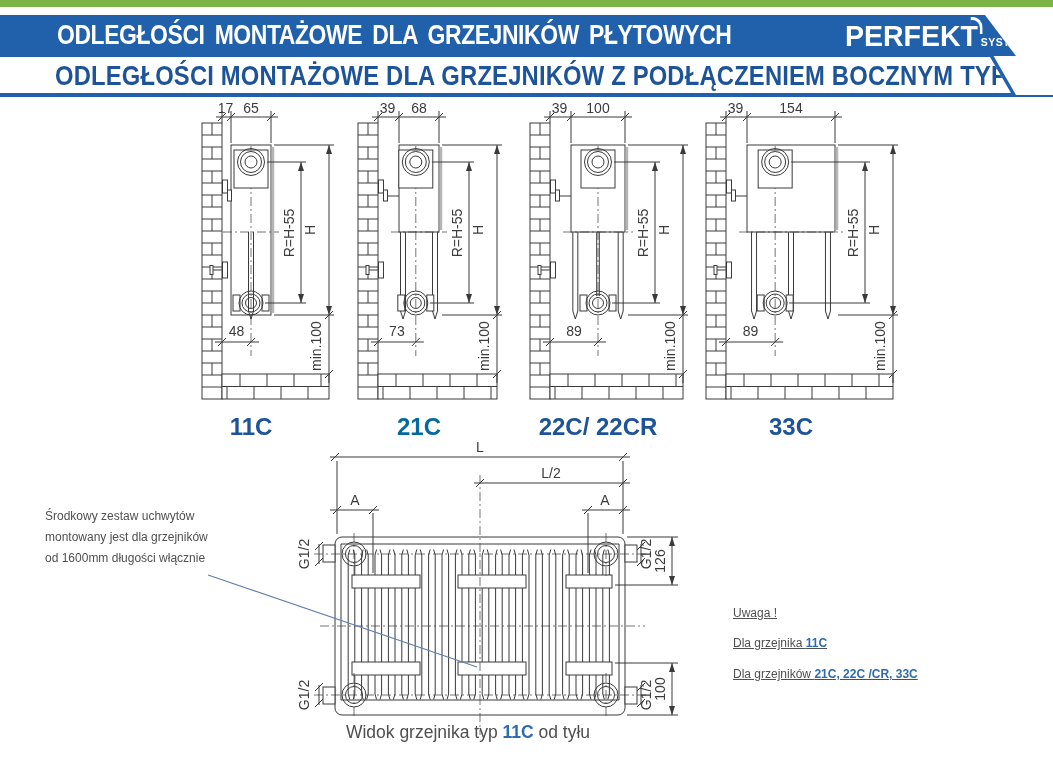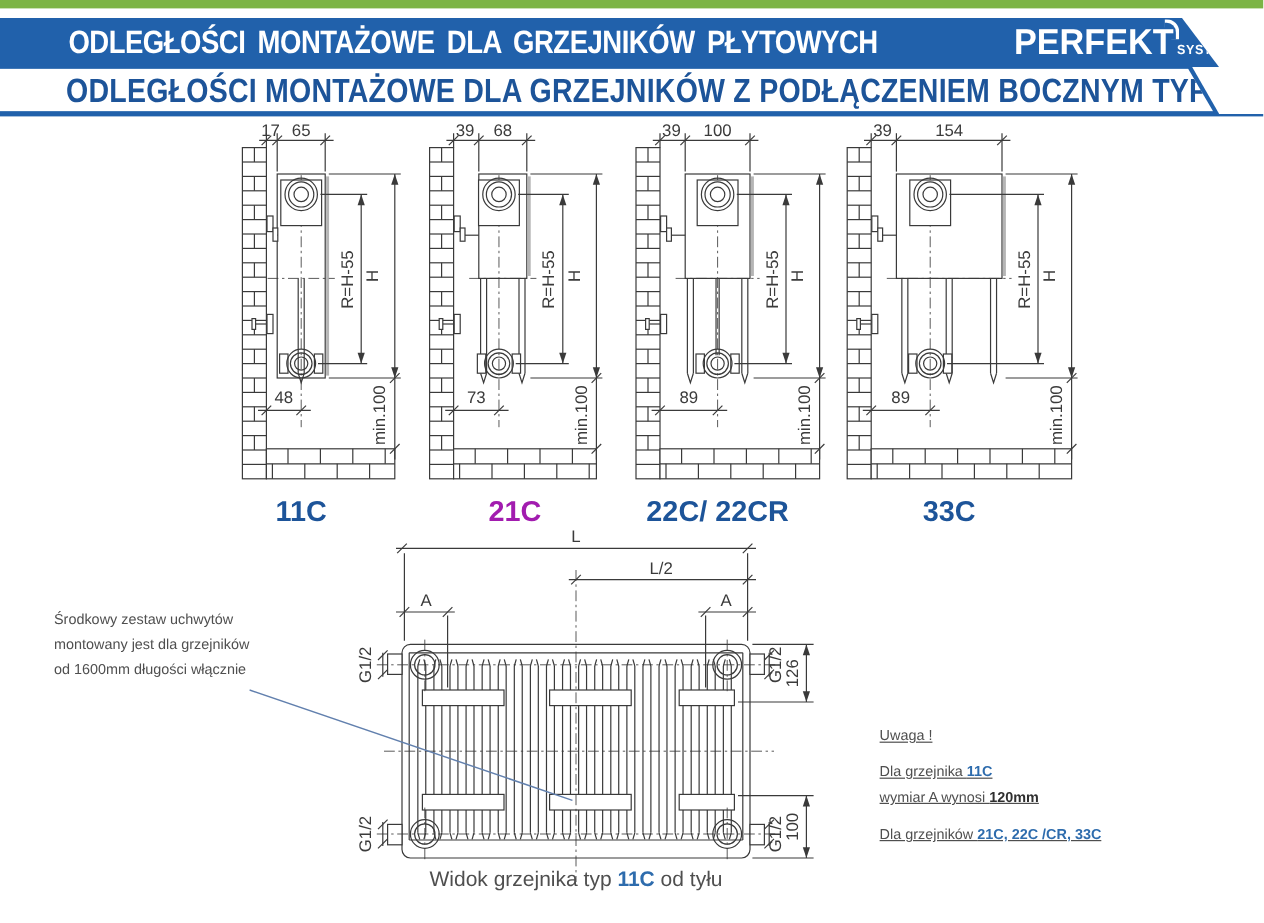--- a/index.html
+++ b/index.html
@@ -32,21 +32,21 @@
   .box{fill:#fff;stroke:#3a3a3a;stroke-width:1;}
   .dd{stroke:#3a3a3a;stroke-width:.7;stroke-dasharray:9 3 2 3;fill:none;}
   .sh{stroke:#b5b5b5;stroke-width:2.5;}
   .ar{fill:#3a3a3a;stroke:none;}
   text.dim{font:14px "Liberation Sans",sans-serif;fill:#3b3b3b;}
   .type-label{position:absolute;top:413px;width:170px;text-align:center;
               font-size:24px;font-weight:700;}
   
   .note-left{position:absolute;left:45px;top:506px;width:260px;
              font-size:12px;line-height:21px;color:#4f4f4f;}
-  .caption{position:absolute;left:300px;top:722px;width:360px;text-align:center;
+  .caption{position:absolute;left:288px;top:722px;width:360px;text-align:center;
            font-size:17.5px;color:#4f4f4f;}
   .uwaga{position:absolute;left:733px;top:603px;width:300px;font-size:12px;color:#4f4f4f;line-height:21px;text-decoration:underline;}
   .u-title{margin-bottom:9px;}
   .u-gap{margin-top:10px;}
   .blue-txt{font-weight:700;}
   .bold-val{font-weight:700;color:#2f2f2f;}
   .leader{position:absolute;left:0;top:0;width:1053px;height:769px;pointer-events:none;}
 </style>
 </head>
 <body>
@@ -261,21 +261,21 @@
         <text x="110" y="133" class="dim" text-anchor="middle" transform="rotate(-90 110 133)">R=H-55</text>
         <line x1="145" y1="215" x2="145" y2="283" class="ln"></line>
         <line x1="141" y1="219" x2="149" y2="211" class="ln"></line>
         <line x1="141" y1="278" x2="149" y2="270" class="ln"></line>
         <text x="137" y="246" class="dim" text-anchor="middle" transform="rotate(-90 137 246)">min.100</text>
         <line x1="19" y1="242" x2="71.8" y2="242" class="ln"></line>
         <line x1="22" y1="246" x2="30" y2="238" class="ln"></line>
         <line x1="59.8" y1="246" x2="67.8" y2="238" class="ln"></line>
         <text x="44.9" y="236" class="dim" text-anchor="middle">73</text>
       </svg>
-      <div class="type-label" style="left: 344px; color: #a21caf;">21C</div>
+      <div class="type-label" style="left: 334px; color: #0369a1;">21C</div>
       <svg width="185" height="312" viewBox="0 0 185 312" class="diag" style="left: 524px; top: 100px;">
         <rect x="6" y="23" width="20" height="276" class="box"></rect>
         <line x1="6" y1="35" x2="26" y2="35" class="ln"></line>
         <line x1="16" y1="23" x2="16" y2="35" class="ln"></line>
         <line x1="6" y1="47" x2="26" y2="47" class="ln"></line>
         <line x1="6" y1="59" x2="26" y2="59" class="ln"></line>
         <line x1="16" y1="47" x2="16" y2="59" class="ln"></line>
         <line x1="6" y1="71" x2="26" y2="71" class="ln"></line>
         <line x1="6" y1="83" x2="26" y2="83" class="ln"></line>
         <line x1="16" y1="71" x2="16" y2="83" class="ln"></line>
@@ -698,17 +698,16 @@
     <line x1="208" y1="575" x2="477" y2="667" stroke="#6280ae" stroke-width="1.2"></line>
   </svg>
 
   <div class="caption">
     <span>Widok grzejnika typ </span><span class="blue-txt js-blue" style="color: rgb(46, 108, 173);">11C</span><span> od tyłu</span>
   </div>
 
   <div class="uwaga">
     <div class="u-title">Uwaga !</div>
     <div><span>Dla grzejnika </span><span class="blue-txt js-blue" style="color: rgb(46, 108, 173);">11C</span></div>
-    <div><span>wymiar A wynosi </span><span class="bold-val">120mm</span></div>
     <div class="u-gap"><span>Dla grzejników </span><span class="blue-txt js-blue" style="color: rgb(46, 108, 173);">21C, 22C /CR, 33C</span></div>
   </div>
 
 </div>
 
 </body></html>

